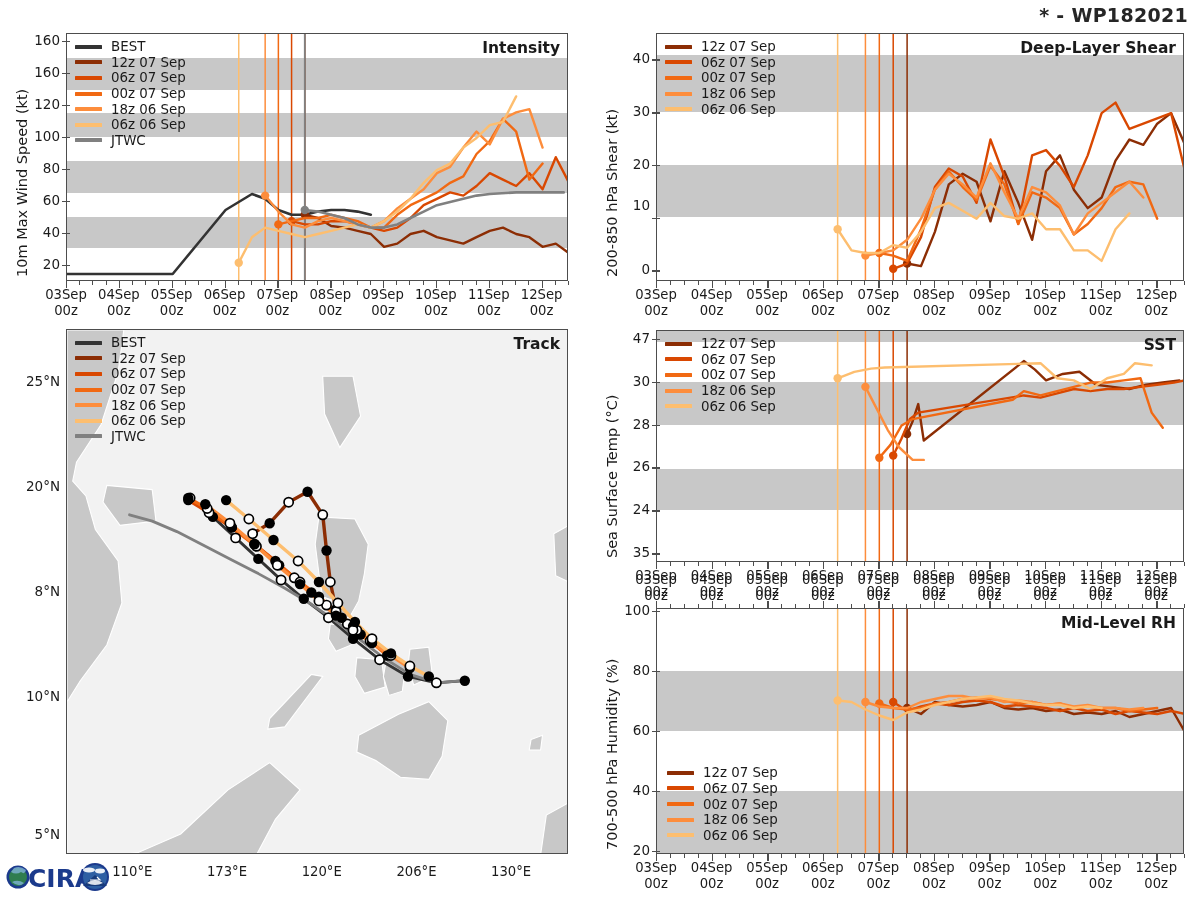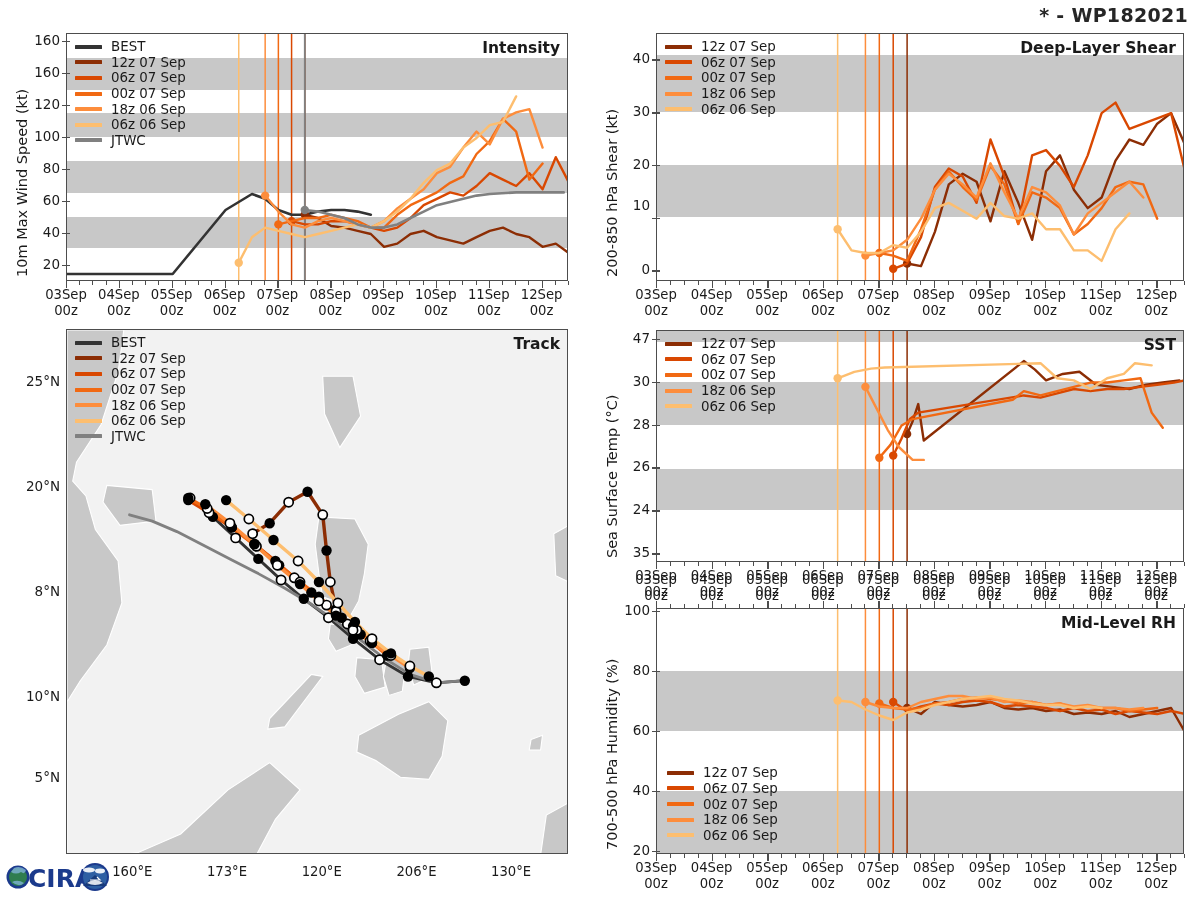--- a/index.html
+++ b/index.html
@@ -324,28 +324,28 @@
           <div class="sw" style="background: rgb(253, 190, 111);"></div>
           <div class="lb">06z 06 Sep</div>
         </div>
         <div class="row">
           <div class="sw" style="background: rgb(128, 128, 128);"></div>
           <div class="lb">JTWC</div>
         </div>
       </div>
 </div>
 <div id="trk-yticks">
-      <div class="ytick" style="left: 4px; top: 769px; width: 56px;">5°N</div>
+      <div class="ytick" style="left: 4px; top: 826px; width: 56px;">5°N</div>
       <div class="ytick" style="left: 4px; top: 687.5px; width: 56px;">10°N</div>
       <div class="ytick" style="left: 4px; top: 582.5px; width: 56px;">8°N</div>
       <div class="ytick" style="left: 4px; top: 477.5px; width: 56px;">20°N</div>
       <div class="ytick" style="left: 4px; top: 372.5px; width: 56px;">25°N</div>
     </div>
 <div id="trk-xticks">
-      <div class="xtickwrap" style="left: 92.3019px; width: 80px; top: 864px;">160°E</div>
+      <div class="xtickwrap" style="left: 92.3019px; width: 80px; top: 864px;">110°E</div>
       <div class="xtickwrap" style="left: 187.019px; width: 80px; top: 864px;">173°E</div>
       <div class="xtickwrap" style="left: 281.736px; width: 80px; top: 864px;">120°E</div>
       <div class="xtickwrap" style="left: 376.453px; width: 80px; top: 864px;">206°E</div>
       <div class="xtickwrap" style="left: 471.17px; width: 80px; top: 864px;">130°E</div>
     </div>
 
 <div class="panel" id="p-shr" style="left:656px;top:33px;width:528px;height:248px;">
   <div class="plotarea" id="shr-bands">
         <div class="band" style="top: 53.1915%; height: 21.2766%;"></div>
         <div class="band" style="top: 8.51064%; height: 23.4043%;"></div>

